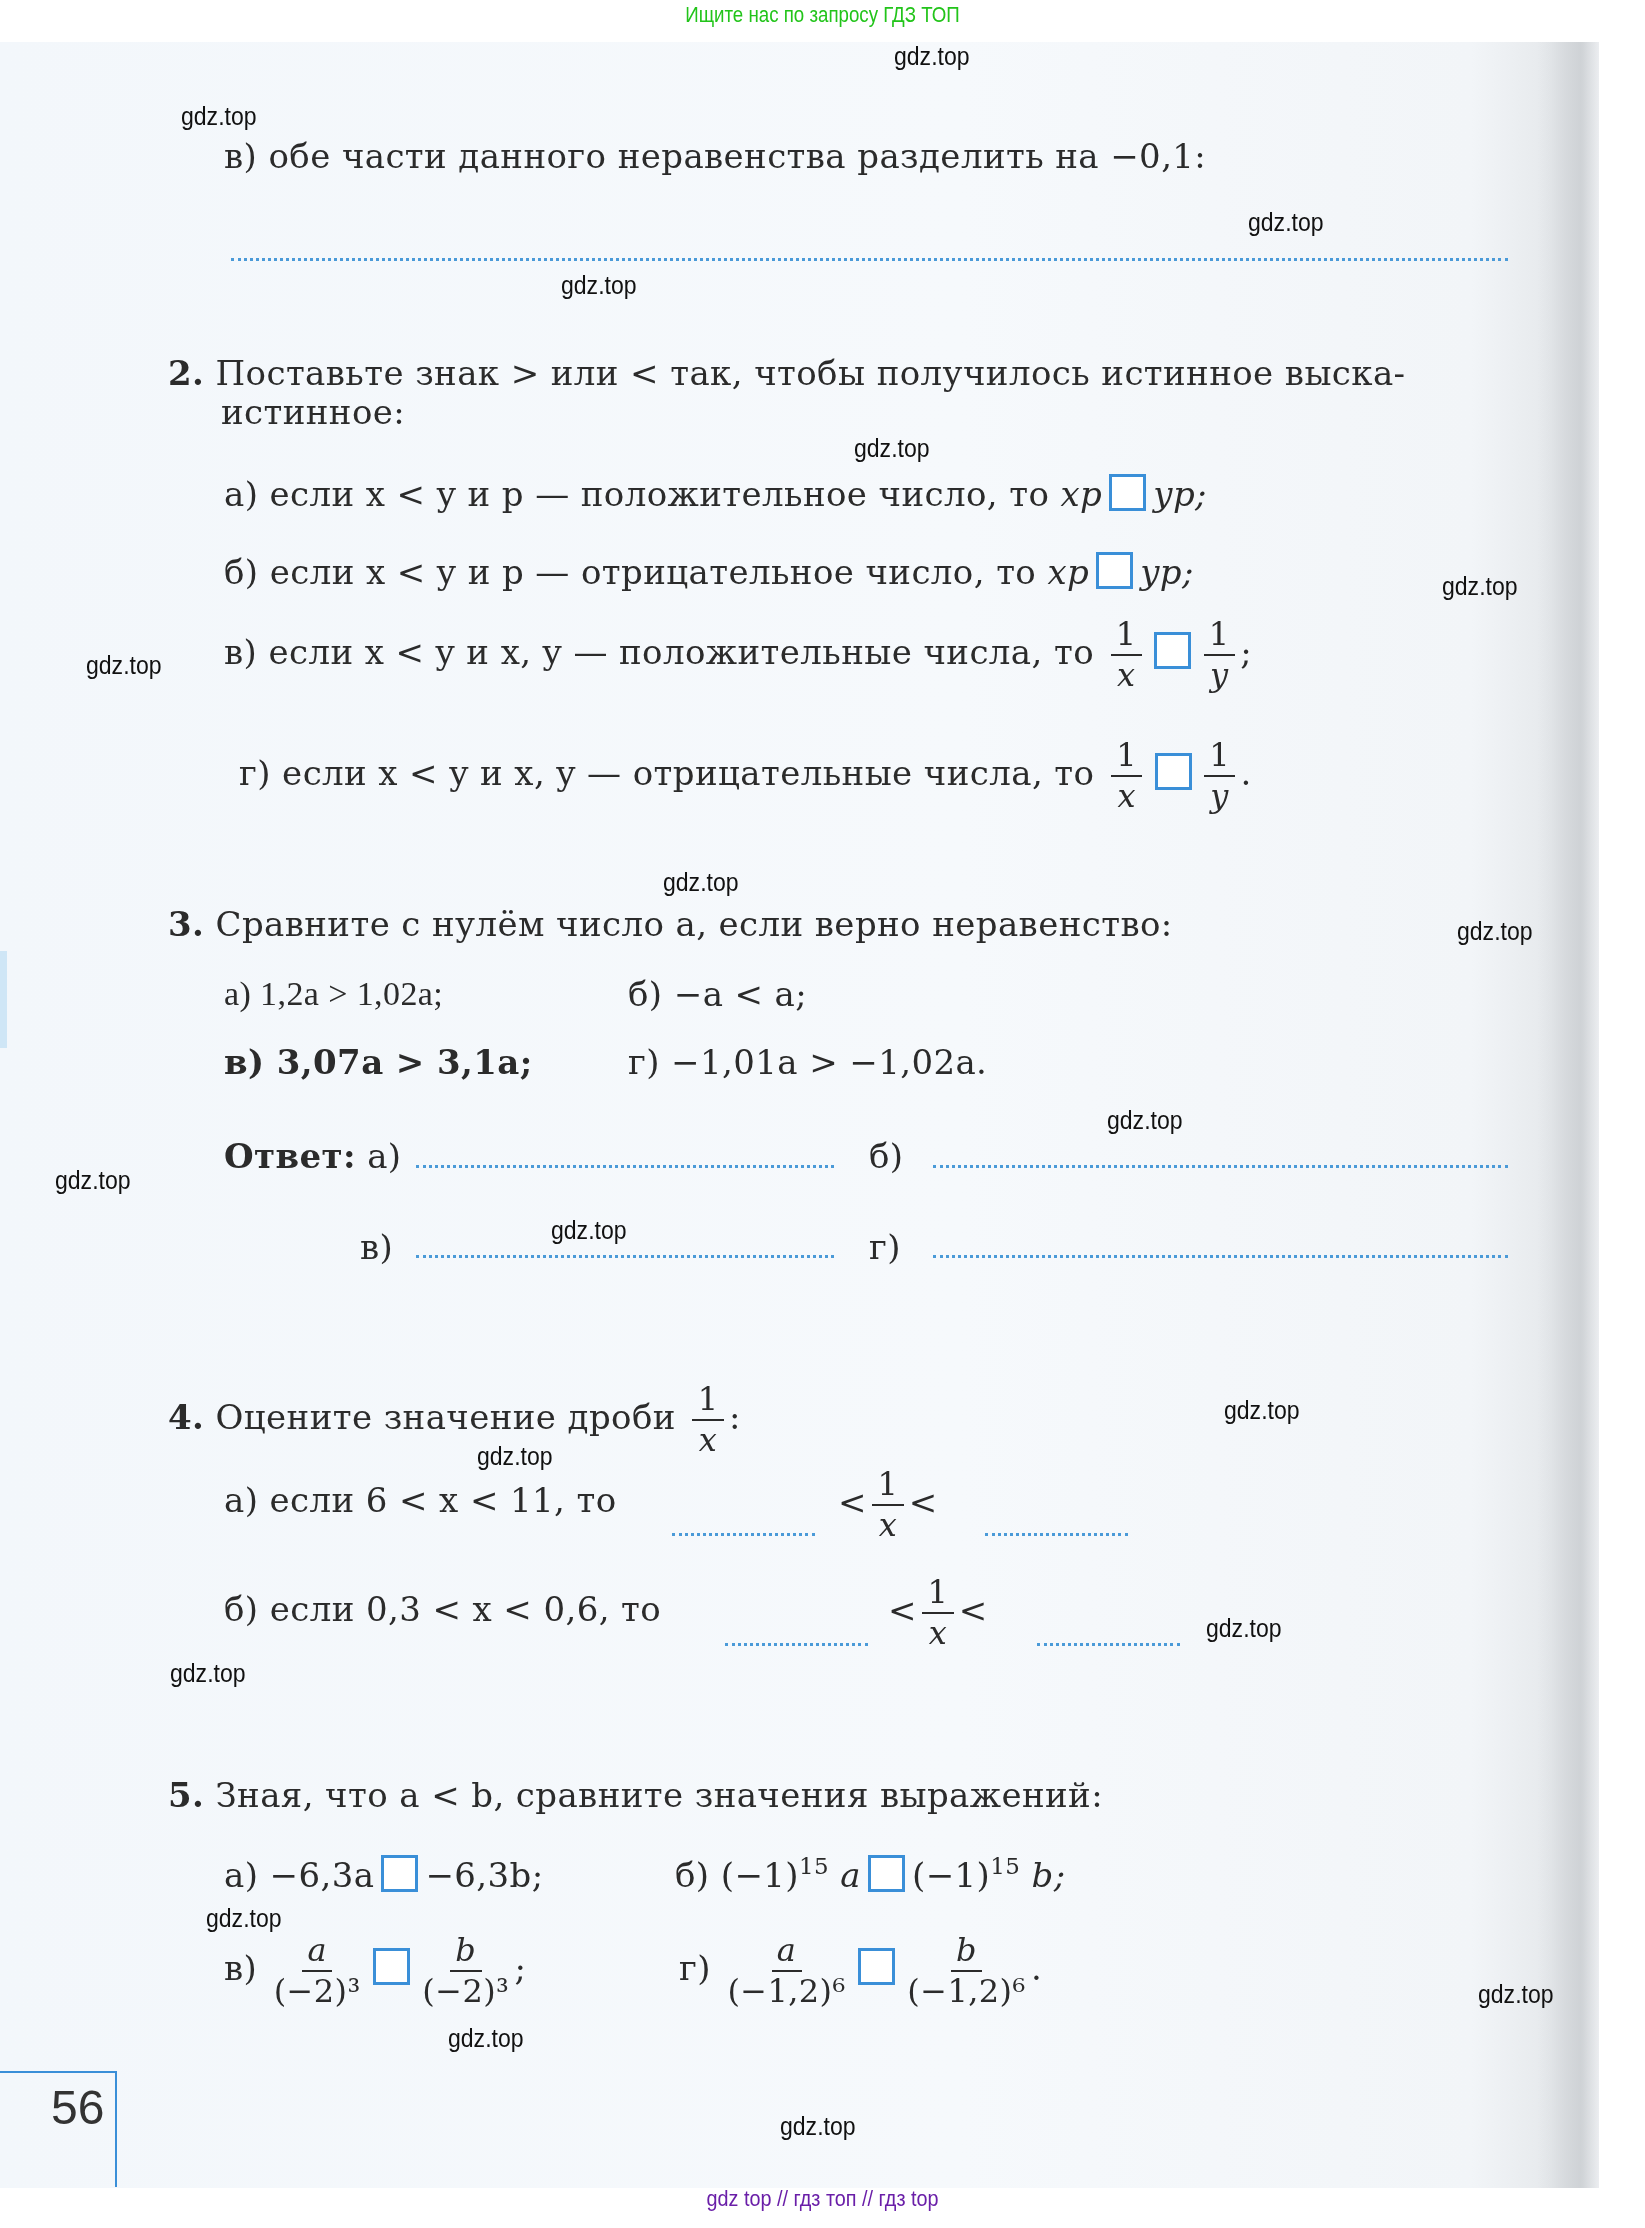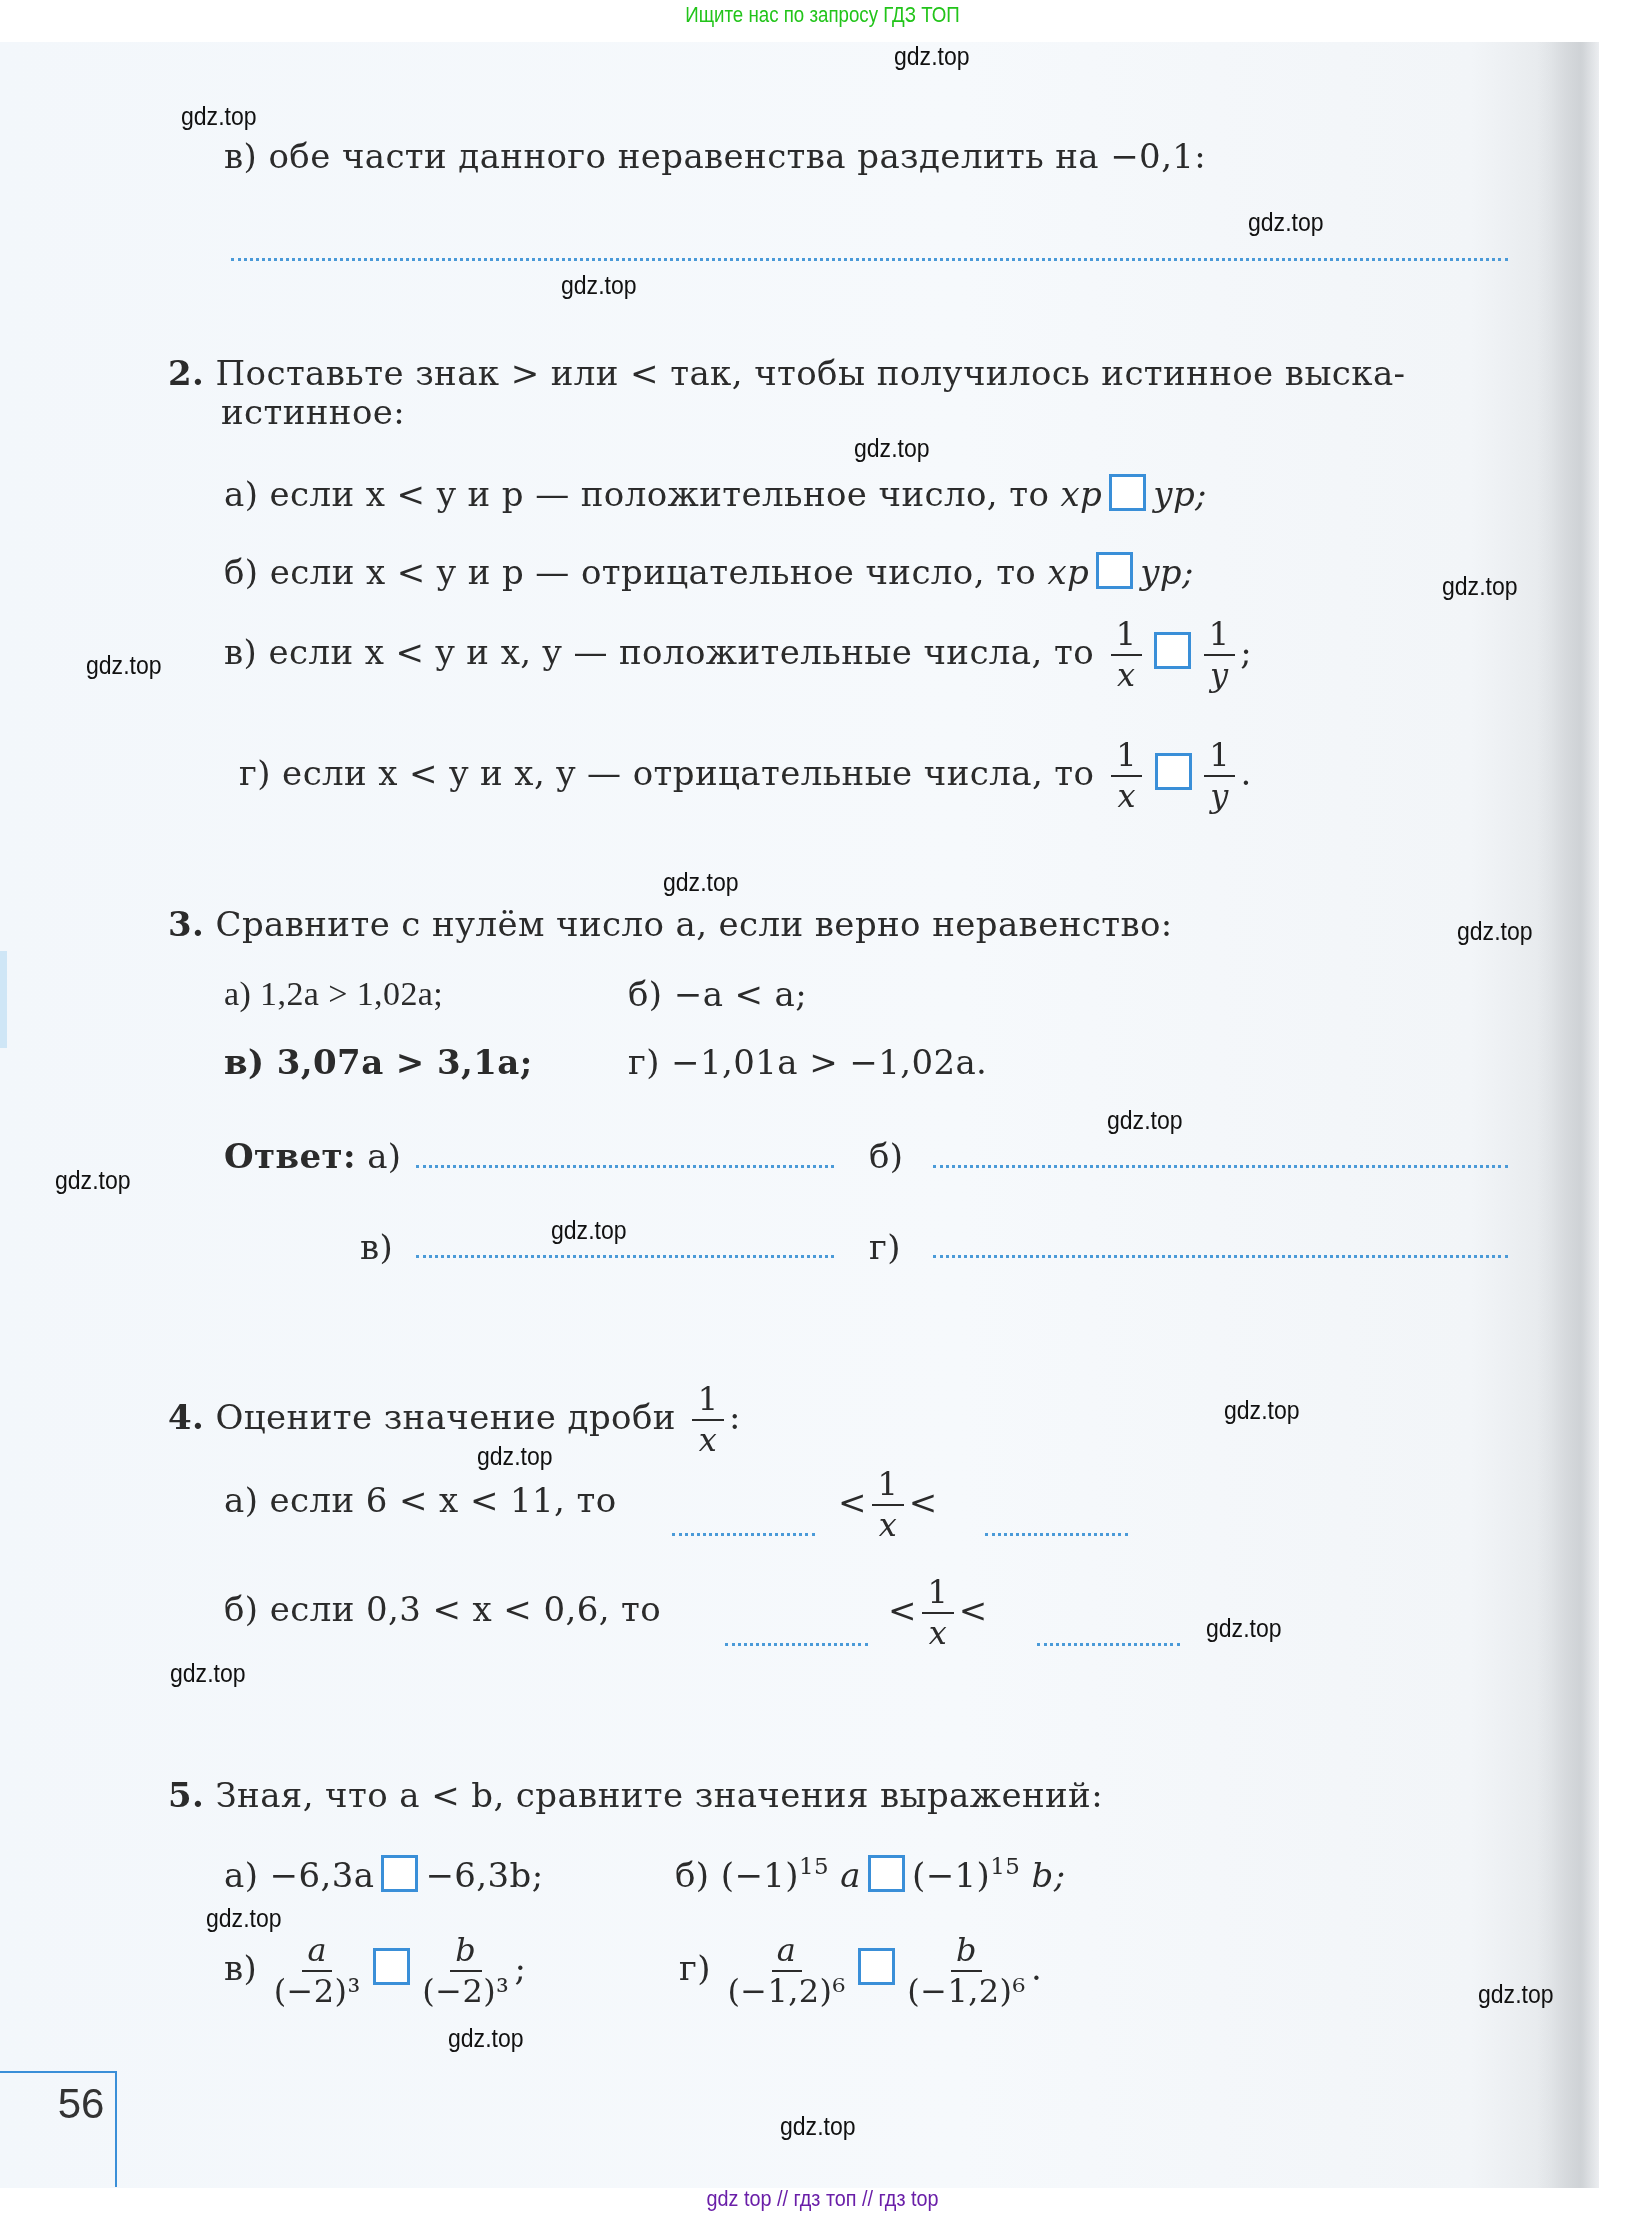--- a/index.html
+++ b/index.html
@@ -48,21 +48,21 @@
   .wm {
     position: absolute; font-family: "Liberation Sans", sans-serif; font-size: 25.6px;
     color: #111111; transform: scaleX(0.9); transform-origin: left top;
   }
   .pagenum-box {
     position: absolute; left: 0; top: 2071px; width: 117px; height: 116px;
     border-top: 2.6px solid #3a8fd8; border-right: 2.6px solid #3a8fd8; box-sizing: border-box;
   }
   .pagenum {
     position: absolute; right: 10.6px; top: 7px; font-family: "Liberation Sans", sans-serif;
-    font-size: 42px; color: #333333;
+    font-size: 48px; color: #333333;
   }
   .bottom-banner {
     position: absolute; left: 0; top: 2186px; width: 1645px; text-align: center;
     font-family: "Liberation Sans", sans-serif; font-size: 22px; color: #6a1fa8;
     transform: scaleX(0.9);
   }
   sup { font-size: 23px; }
 </style>
 </head>
 <body>

